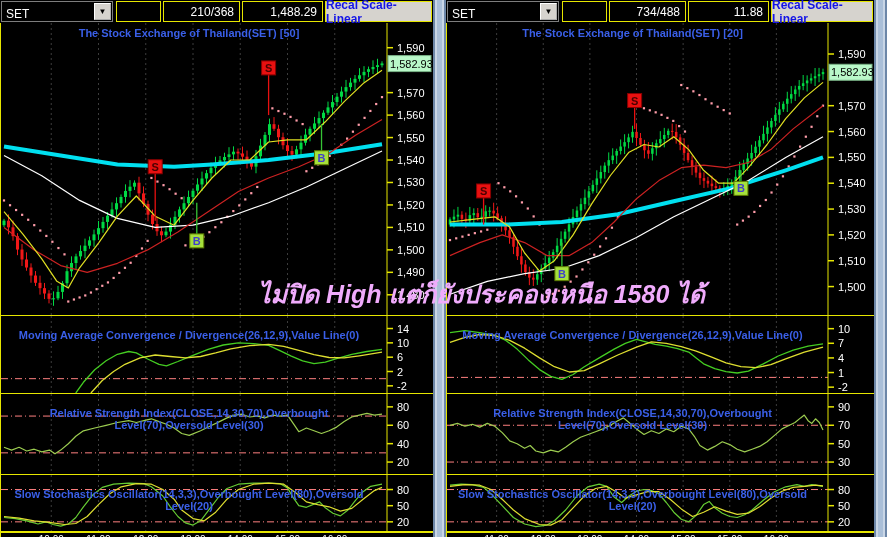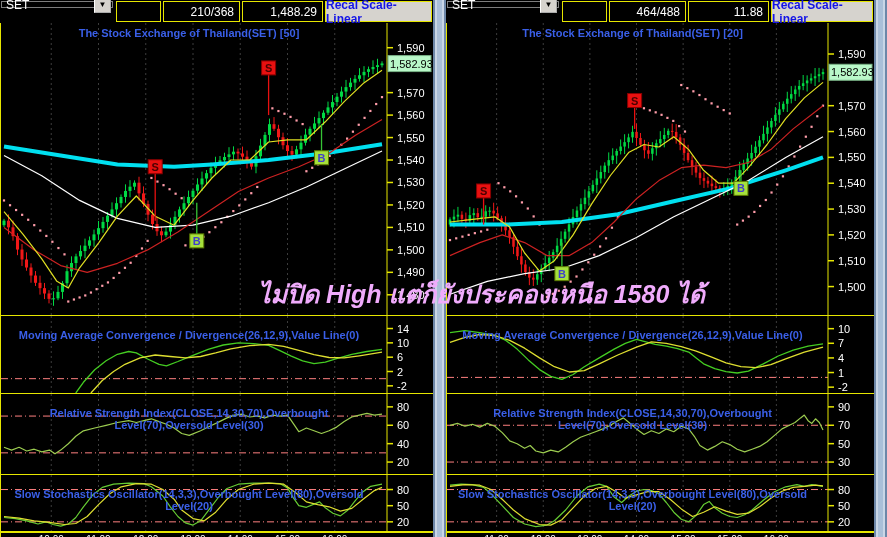--- a/index.html
+++ b/index.html
@@ -3,21 +3,21 @@
 <meta charset="utf-8">
 <style>
   html,body{margin:0;padding:0;background:#1a1a1a;}
   *{box-sizing:border-box;}
   body{font-family:"Liberation Sans", sans-serif;}
   #app{position:relative;width:887px;height:537px;background:#000;overflow:hidden;}
   .panel{position:absolute;top:0;height:537px;background:#000;}
   #panel-left{left:0;width:433px;}
   #panel-right{left:446px;width:428px;}
   .toolbar{position:absolute;top:0;left:0;right:0;height:23px;background:#000;display:flex;align-items:stretch;}
-  .combo{width:112px;margin:1px 2px 15px 1px;background:#000;border:1px solid #7d7d7d;display:flex;align-items:center;}
+  .combo{width:112px;margin:1px 2px 1px 1px;background:#000;border:1px solid #7d7d7d;display:flex;align-items:flex-end;}
   .combo .sym{flex:1;color:#fff;font-size:12px;padding-left:4px;}
   .combo .drop{width:17px;height:17px;margin:1px;background:#d6d3ce;border:1px outset #fff;color:#000;font-size:8px;display:flex;align-items:center;justify-content:center;}
   .tcell{margin:1px 1px;background:#000;border:1px solid #e6e600;color:#fff;font-size:12px;display:flex;align-items:center;justify-content:flex-end;padding-right:5px;}
   .tc1{width:45px;} .tc2{width:77px;} .tc3{width:81px;}
   .recal{margin:1px 1px;flex:1;background:#d6d3ce;border:1px solid #e6e600;color:#1414e6;font-size:12px;font-weight:bold;display:flex;align-items:center;justify-content:center;cursor:pointer;}
   .stack{position:absolute;left:0;right:0;top:23px;bottom:0;border-left:1px solid #e6e600;}
   .row{position:absolute;left:0;right:0;background:#000;}
   .row-price{top:0;height:292px;}
   .row-macd{top:292px;height:78px;border-top:1px solid #e6e600;}
   .row-rsi{top:370px;height:81px;border-top:1px solid #e6e600;}
@@ -423,21 +423,21 @@
 
   <div id="splitter"></div>
 
   <div class="panel" id="panel-right">
     <div class="toolbar">
       <div class="combo">
         <span class="sym">SET</span>
         <span class="drop">▼</span>
       </div>
       <div class="tcell tc1"></div>
-      <div class="tcell tc2">464/488</div>
+      <div class="tcell tc2">734/488</div>
       <div class="tcell tc3">11.88</div>
       <div class="recal">Recal Scale-Linear</div>
     </div>
     <div class="stack">
       <div class="row row-price">
           <svg width="427" height="292" viewBox="0 0 427 292">
             <line x1="49.625" x2="49.625" y1="0" y2="292" stroke="#3c3c3c" stroke-dasharray="2 3"></line>
             <line x1="96.25" x2="96.25" y1="0" y2="292" stroke="#3c3c3c" stroke-dasharray="2 3"></line>
             <line x1="142.875" x2="142.875" y1="0" y2="292" stroke="#3c3c3c" stroke-dasharray="2 3"></line>
             <line x1="189.5" x2="189.5" y1="0" y2="292" stroke="#3c3c3c" stroke-dasharray="2 3"></line>

